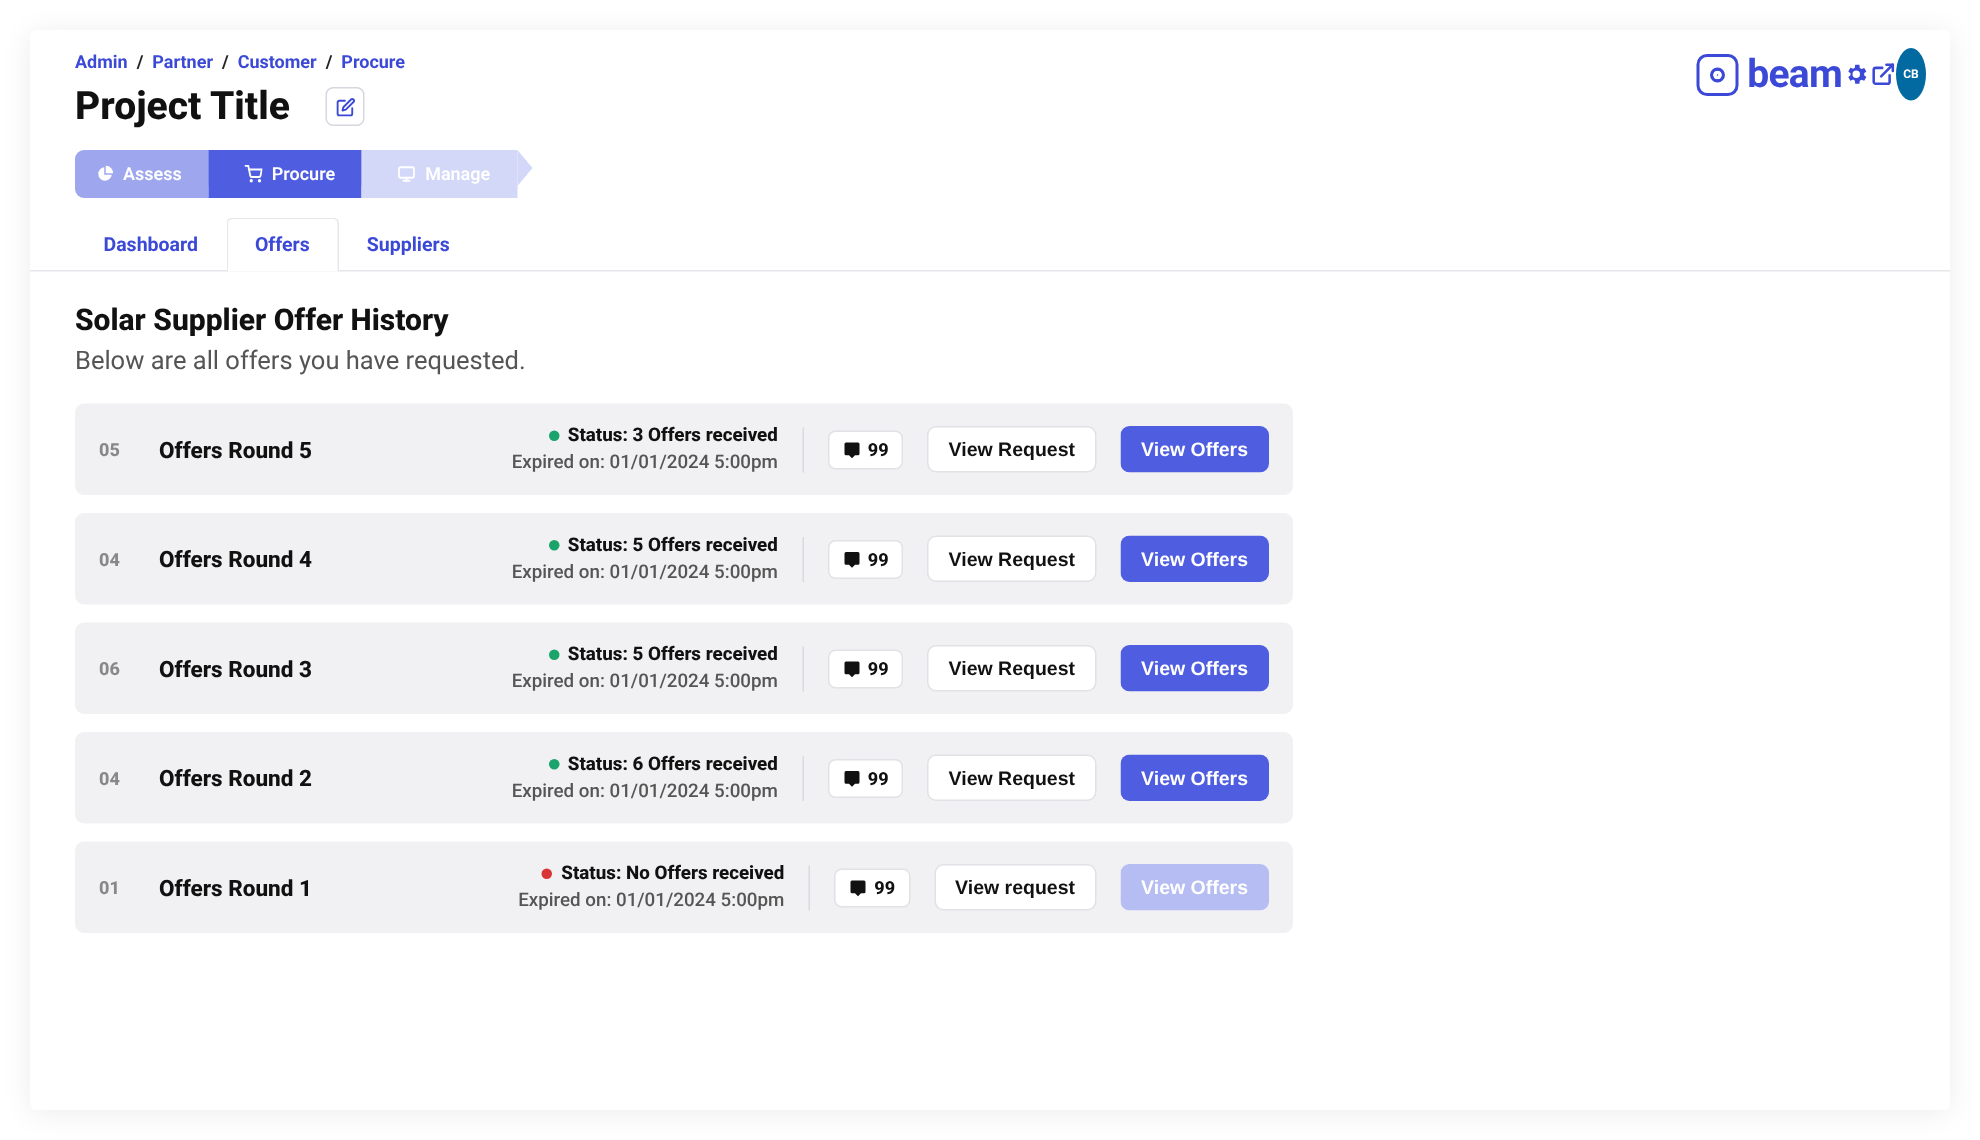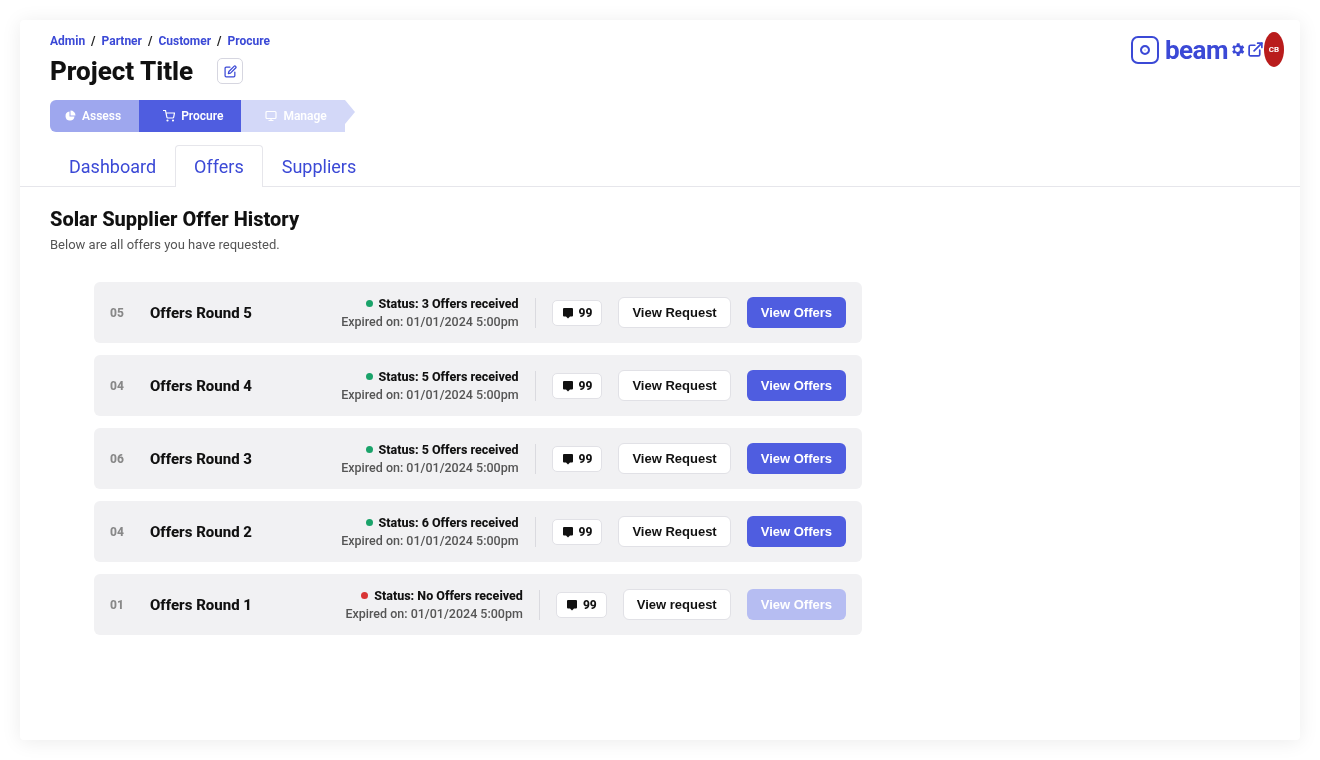--- a/index.html
+++ b/index.html
@@ -47,21 +47,21 @@
     width: 10px; height: 10px; border-radius: 50%; background:#3b49d6;
     box-shadow: 0 0 0 2.5px #fff inset;
     border: 2.5px solid #3b49d6;
   }
   .top-icon {
     width: 18px; height: 18px; color:#3b49d6;
     cursor: pointer;
     display:flex; align-items:center; justify-content:center;
   }
   .avatar {
-    width: 20px; height: 35px; border-radius: 50%; background:#b91c1c;
+    width: 20px; height: 35px; border-radius: 50%; background:#0369a1;
     color:#fff; font-size:8px; font-weight:700;
     display:flex; align-items:center; justify-content:center;
     cursor:pointer;
   }
   .header-region {
     padding: 14px 30px 0 30px;
   }
   .breadcrumb {
     font-size: 12px;
     color: #3b49d6;
@@ -117,22 +117,22 @@
   .tab-bar {
     display:flex;
     border-bottom:1px solid #e6e6eb;
     margin-top: 12px;
     margin-left: -30px;
     margin-right: -30px;
     padding-left: 30px;
   }
   .tab {
     padding: 10px 18px;
-    font-size: 18px;
-    font-weight:400;
+    font-size: 13px;
+    font-weight:700;
     color:#3b49d6;
     cursor:pointer;
     border:1px solid transparent;
     border-bottom:none;
     position:relative;
     top:1px;
     background:transparent;
     border-radius:4px 4px 0 0;
   }
   .tab.active {
@@ -141,30 +141,29 @@
     color:#3b49d6;
   }
   .content {
     padding: 20px 30px;
   }
   .section-title {
     font-size:20px; font-weight:800; color:#111;
     margin-bottom:6px;
   }
   .section-sub {
-    font-size:13px; color:#555; margin-bottom:30px;
+    font-size:17px; color:#555; margin-bottom:18px;
   }
   .offers { display:flex; flex-direction:column; gap:12px; max-width: 812px; }
   .offer-row {
     background:#f1f1f3;
     border-radius:6px;
     padding: 14px 16px;
     display:flex; align-items:center;
     gap: 16px;
-    margin-left: 44px;
   }
   .offer-num {
     width: 24px; font-size:12px; font-weight:800; color:#888;
   }
   .offer-title {
     font-size:15px; font-weight:800; color:#111;
     flex: 0 0 auto;
   }
   .spacer { flex: 1 1 auto; }
   .status-block {

